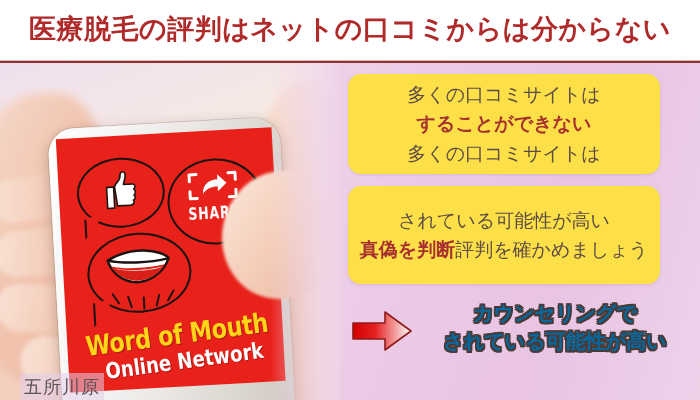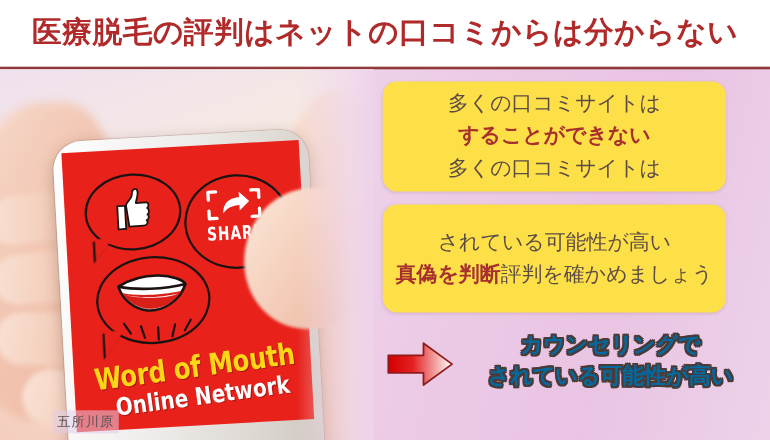--- a/index.html
+++ b/index.html
@@ -223,26 +223,25 @@
     position: absolute;
     right: 0; top: 0;
     width: 70px; height: 337px;
     background: linear-gradient(90deg, rgba(240,217,236,0) 0%, rgba(240,217,236,.85) 70%, #eed2ea 100%);
   }
 
   .watermark {
     position: absolute;
     left: 20px; top: 310px;
     font-family: "DejaVu Sans", "Liberation Sans", sans-serif;
-    font-size: 12px;
+    font-size: 18px;
     color: #5b5358;
     letter-spacing: 1px;
     background: rgba(226,206,231,.55);
     padding: 2px 4px;
-    margin-left: 28px;
   }
 
   
   .card {
     position: absolute;
     left: 348px;
     width: 312px;
     background: #fde047;
     border-radius: 13px;
     box-shadow: 0 1px 3px rgba(120,90,110,.18);

